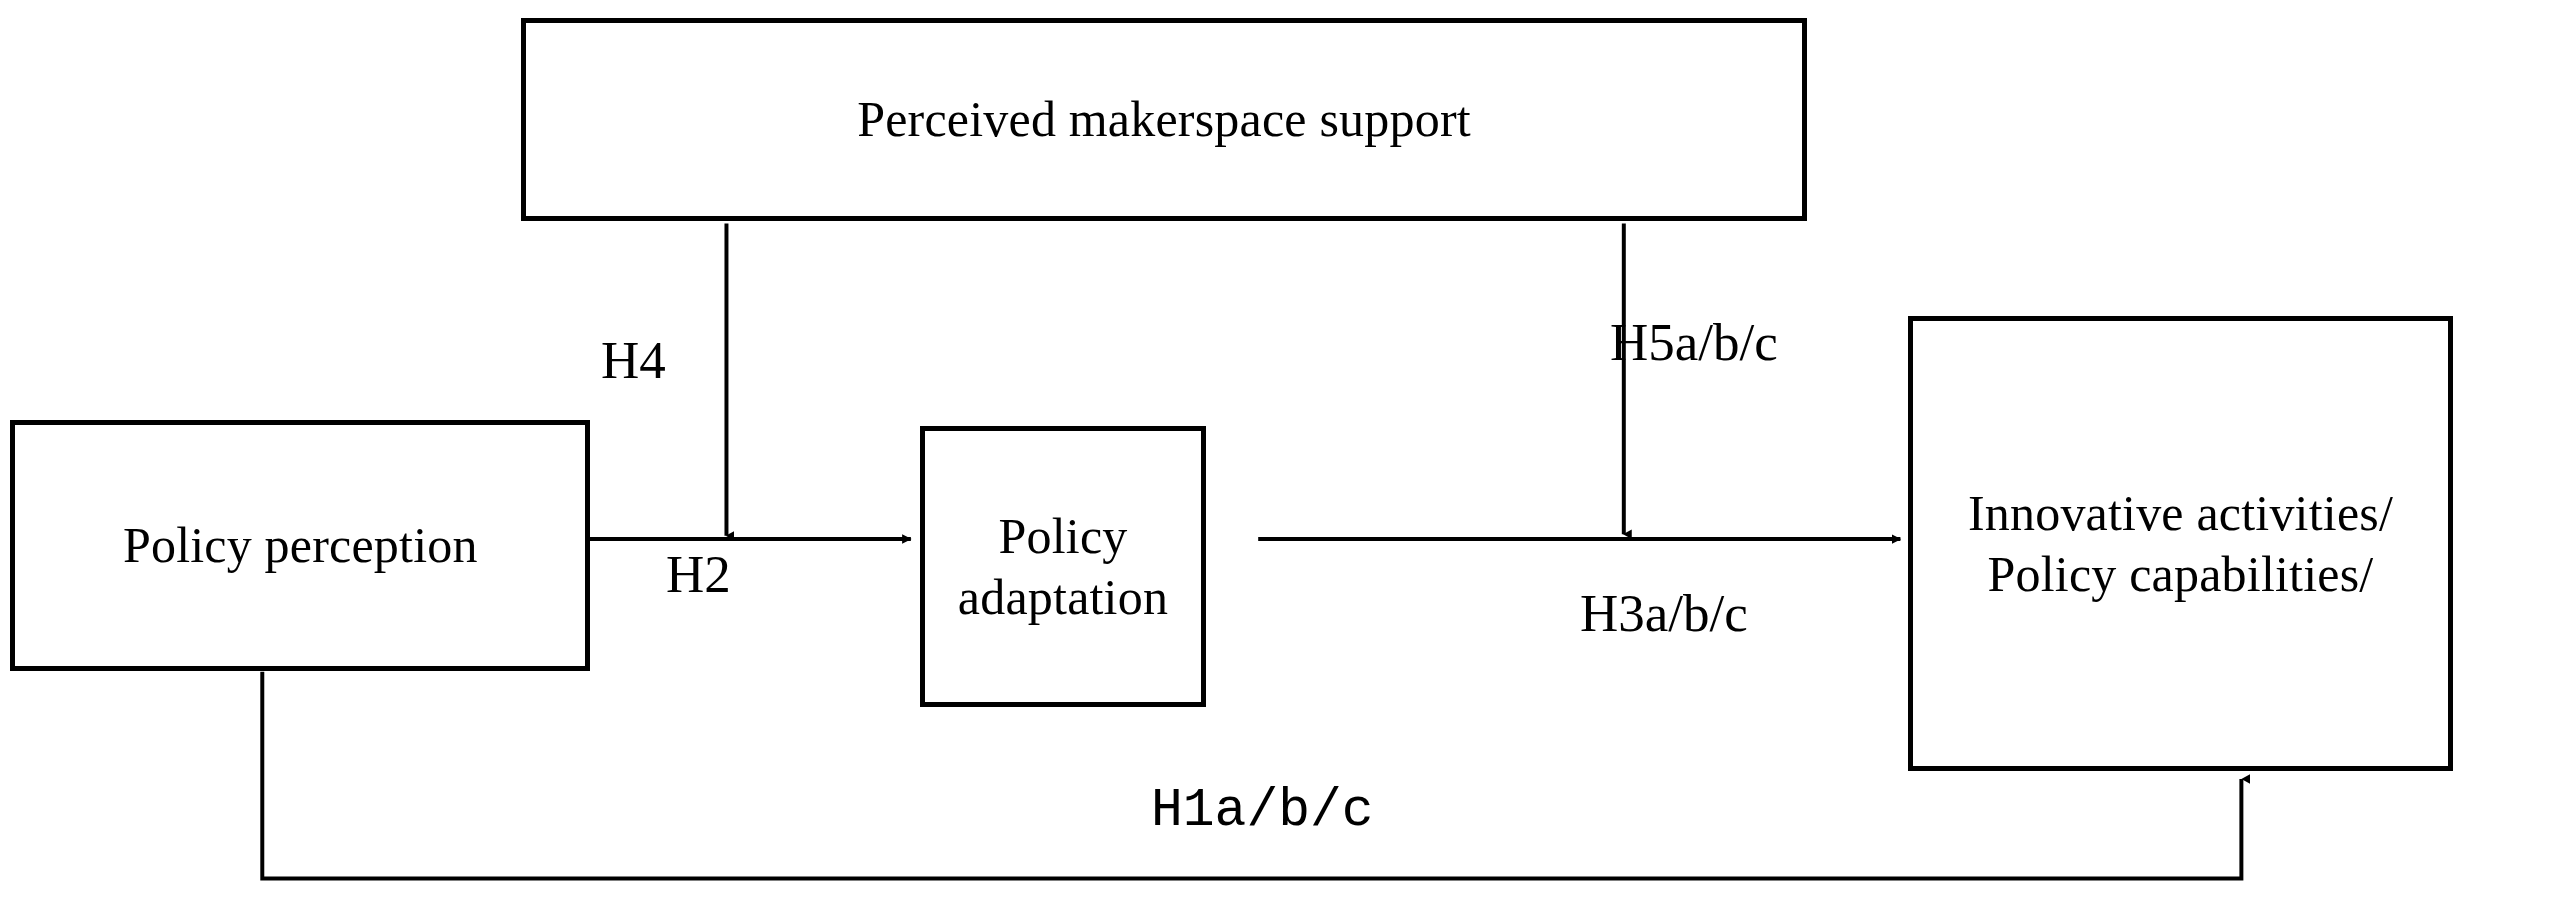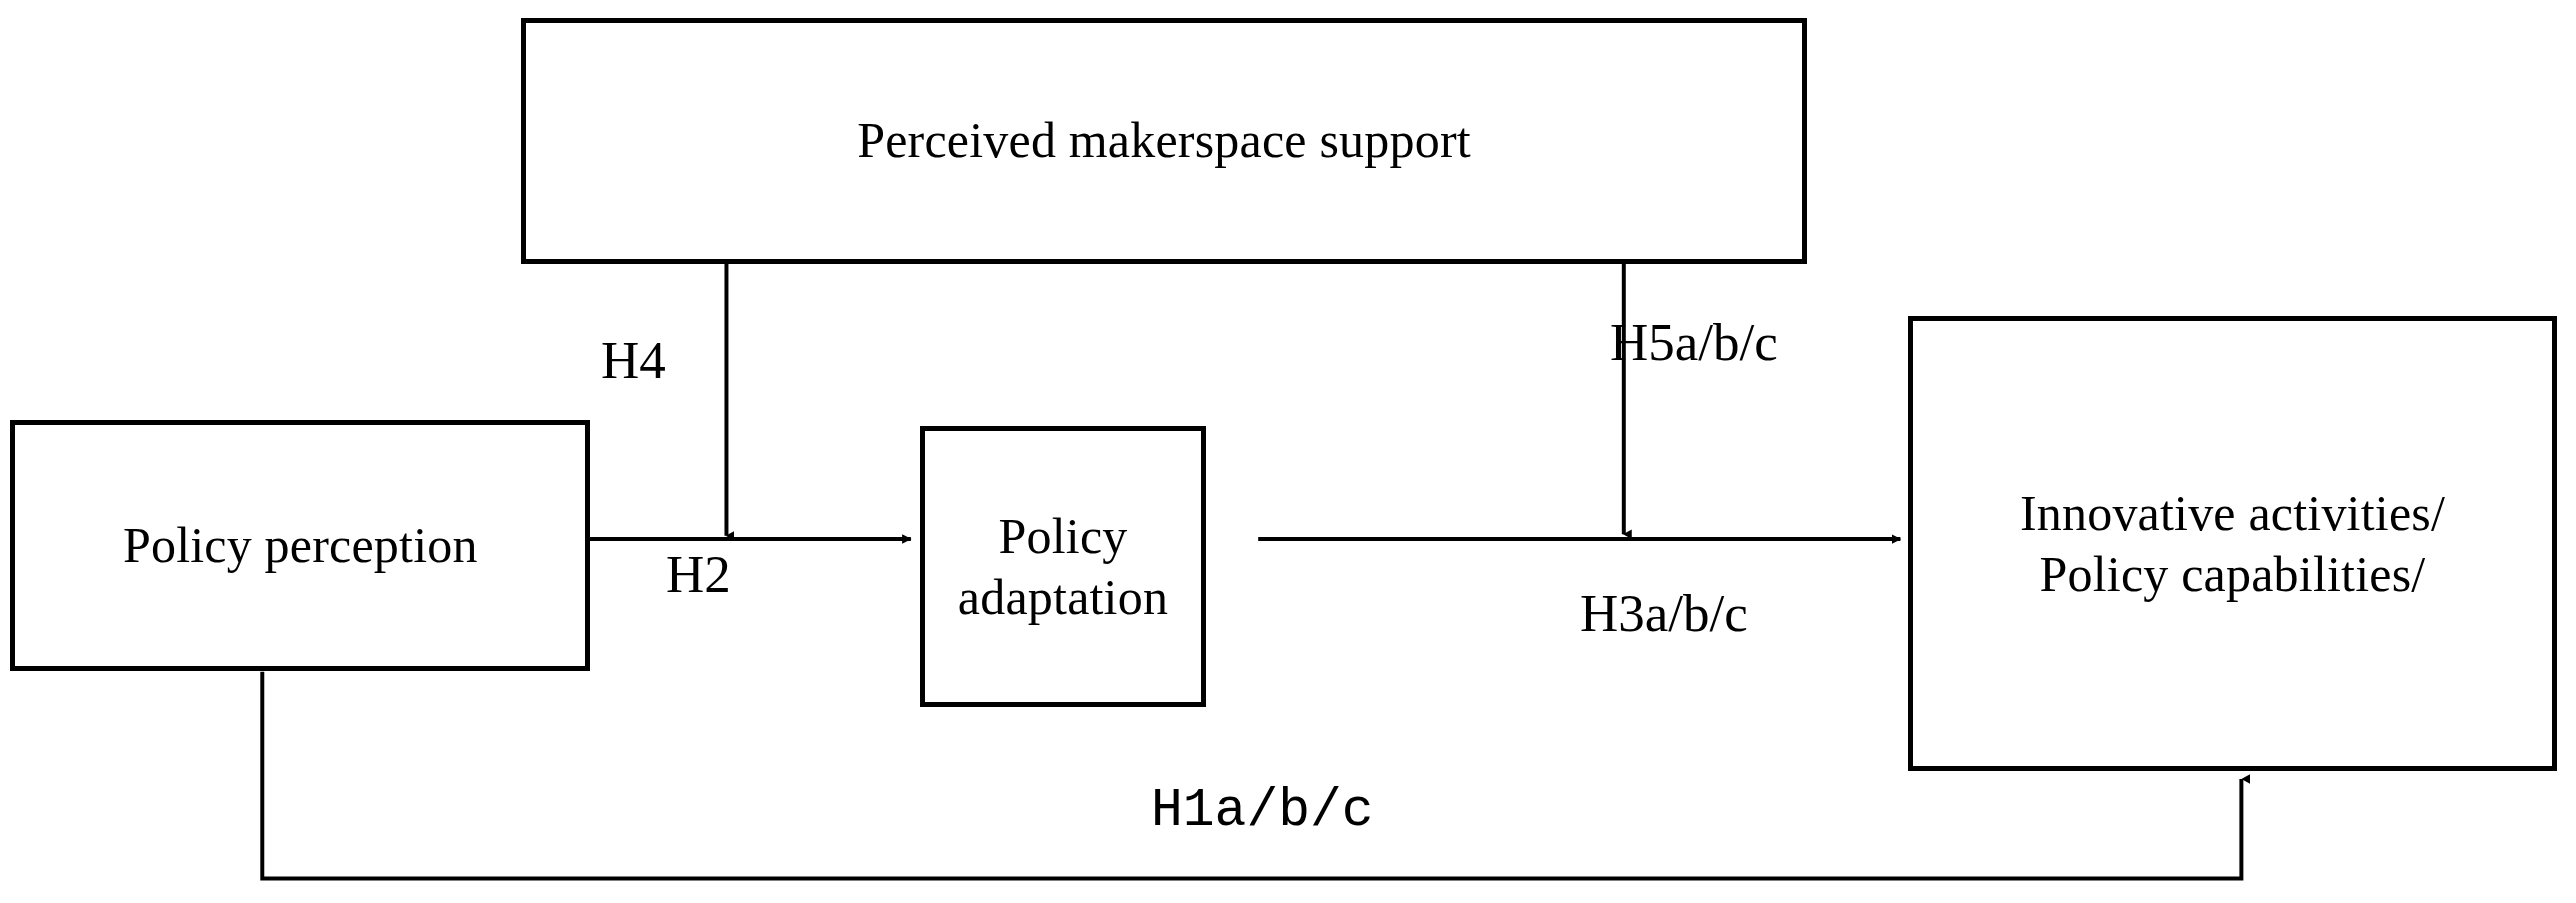--- a/index.html
+++ b/index.html
@@ -2,24 +2,24 @@
 <html style="font-size:12.7px"><head>
 <meta charset="utf-8">
 <title>Research Model Diagram</title>
 <style>
   html,body{margin:0;padding:0;background:#ffffff;}
   body{font-family:"Liberation Serif","DejaVu Serif",serif;color:#000;}
   #canvas{position:relative;width:2576px;height:904px;background:#fff;overflow:hidden;}
   .node{position:absolute;border:5.6px solid #000;background:#fff;box-sizing:border-box;
         display:flex;align-items:center;justify-content:center;text-align:center;}
   .node .label{font-size:50px;line-height:1.22;color:#000;letter-spacing:0.2px;}
-  #node-support{left:521px;top:17.5px;width:1286px;height:246px;}
+  #node-support{left:521px;top:17.5px;width:1286px;height:203px;}
   #node-perception{left:10.3px;top:420px;width:580px;height:251px;}
   #node-adaptation{left:920px;top:426px;width:286px;height:281px;}
-  #node-outcomes{left:1908px;top:316px;width:649px;height:455px;}
+  #node-outcomes{left:1908px;top:316px;width:545px;height:455px;}
   #edges{position:absolute;left:0;top:0;width:2576px;height:904px;pointer-events:none;}
   .edge-label{position:absolute;font-size:53px;line-height:1;color:#000;white-space:nowrap;}
   #lbl-h4{left:601px;top:334px;}
   #lbl-h2{left:666px;top:548px;}
   #lbl-h5{left:1610px;top:316px;}
   #lbl-h3{left:1580px;top:587px;}
   #lbl-h1{left:1151px;top:785px;font-family:Liberation Mono, monospace;}
 </style>
 </head>
 <body>

